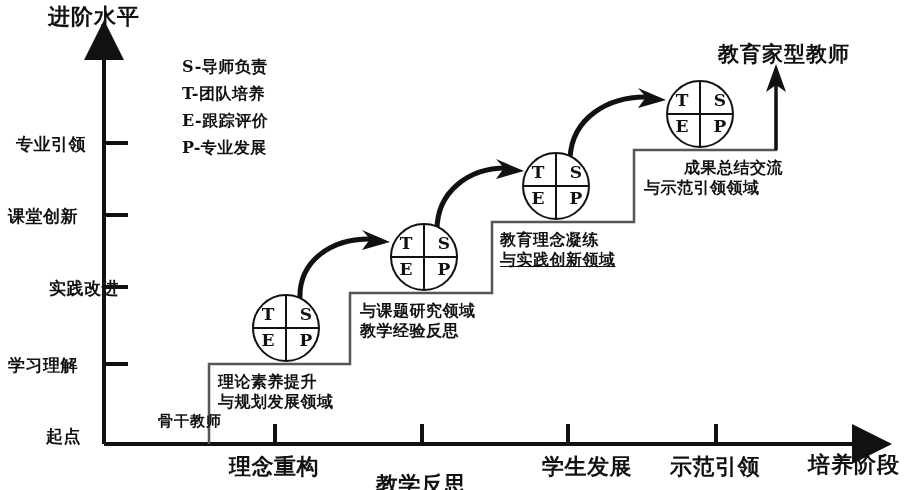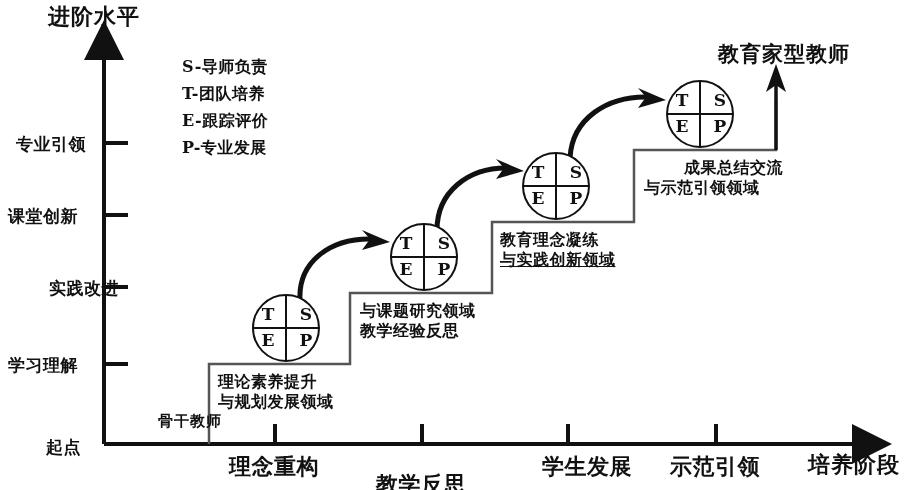--- a/index.html
+++ b/index.html
@@ -7,21 +7,21 @@
        font-family:"DejaVu Serif","Liberation Serif",serif;color:#111;}
   #stage{position:relative;width:908px;height:490px;}
   svg#canvas{position:absolute;left:0;top:0;width:908px;height:490px;}
 
   .lbl{position:absolute;white-space:pre;color:#111;font-weight:bold;
        font-family:"DejaVu Serif","Liberation Serif",serif;}
 
   .axis-title{font-size:22px;letter-spacing:1px;}
   .ytick-label{font-size:17px;letter-spacing:0.5px;}
   .xtick-label{font-size:22px;letter-spacing:0.5px;}
-  .origin-label{font-size:17px;letter-spacing:0.5px;margin-top:11px;}
+  .origin-label{font-size:17px;letter-spacing:0.5px;}
   .base-label{font-size:15px;letter-spacing:1px;}
   .legend-line{font-size:16px;letter-spacing:0.5px;}
   .caption{font-size:16px;line-height:1.25;letter-spacing:0.5px;}
   .goal-label{font-size:21px;letter-spacing:1px;}
 
   .node-letter{position:absolute;font-size:17px;font-weight:bold;
        font-family:"DejaVu Serif","Liberation Serif",serif;color:#111;
        width:20px;text-align:center;}
 </style>
 </head>

